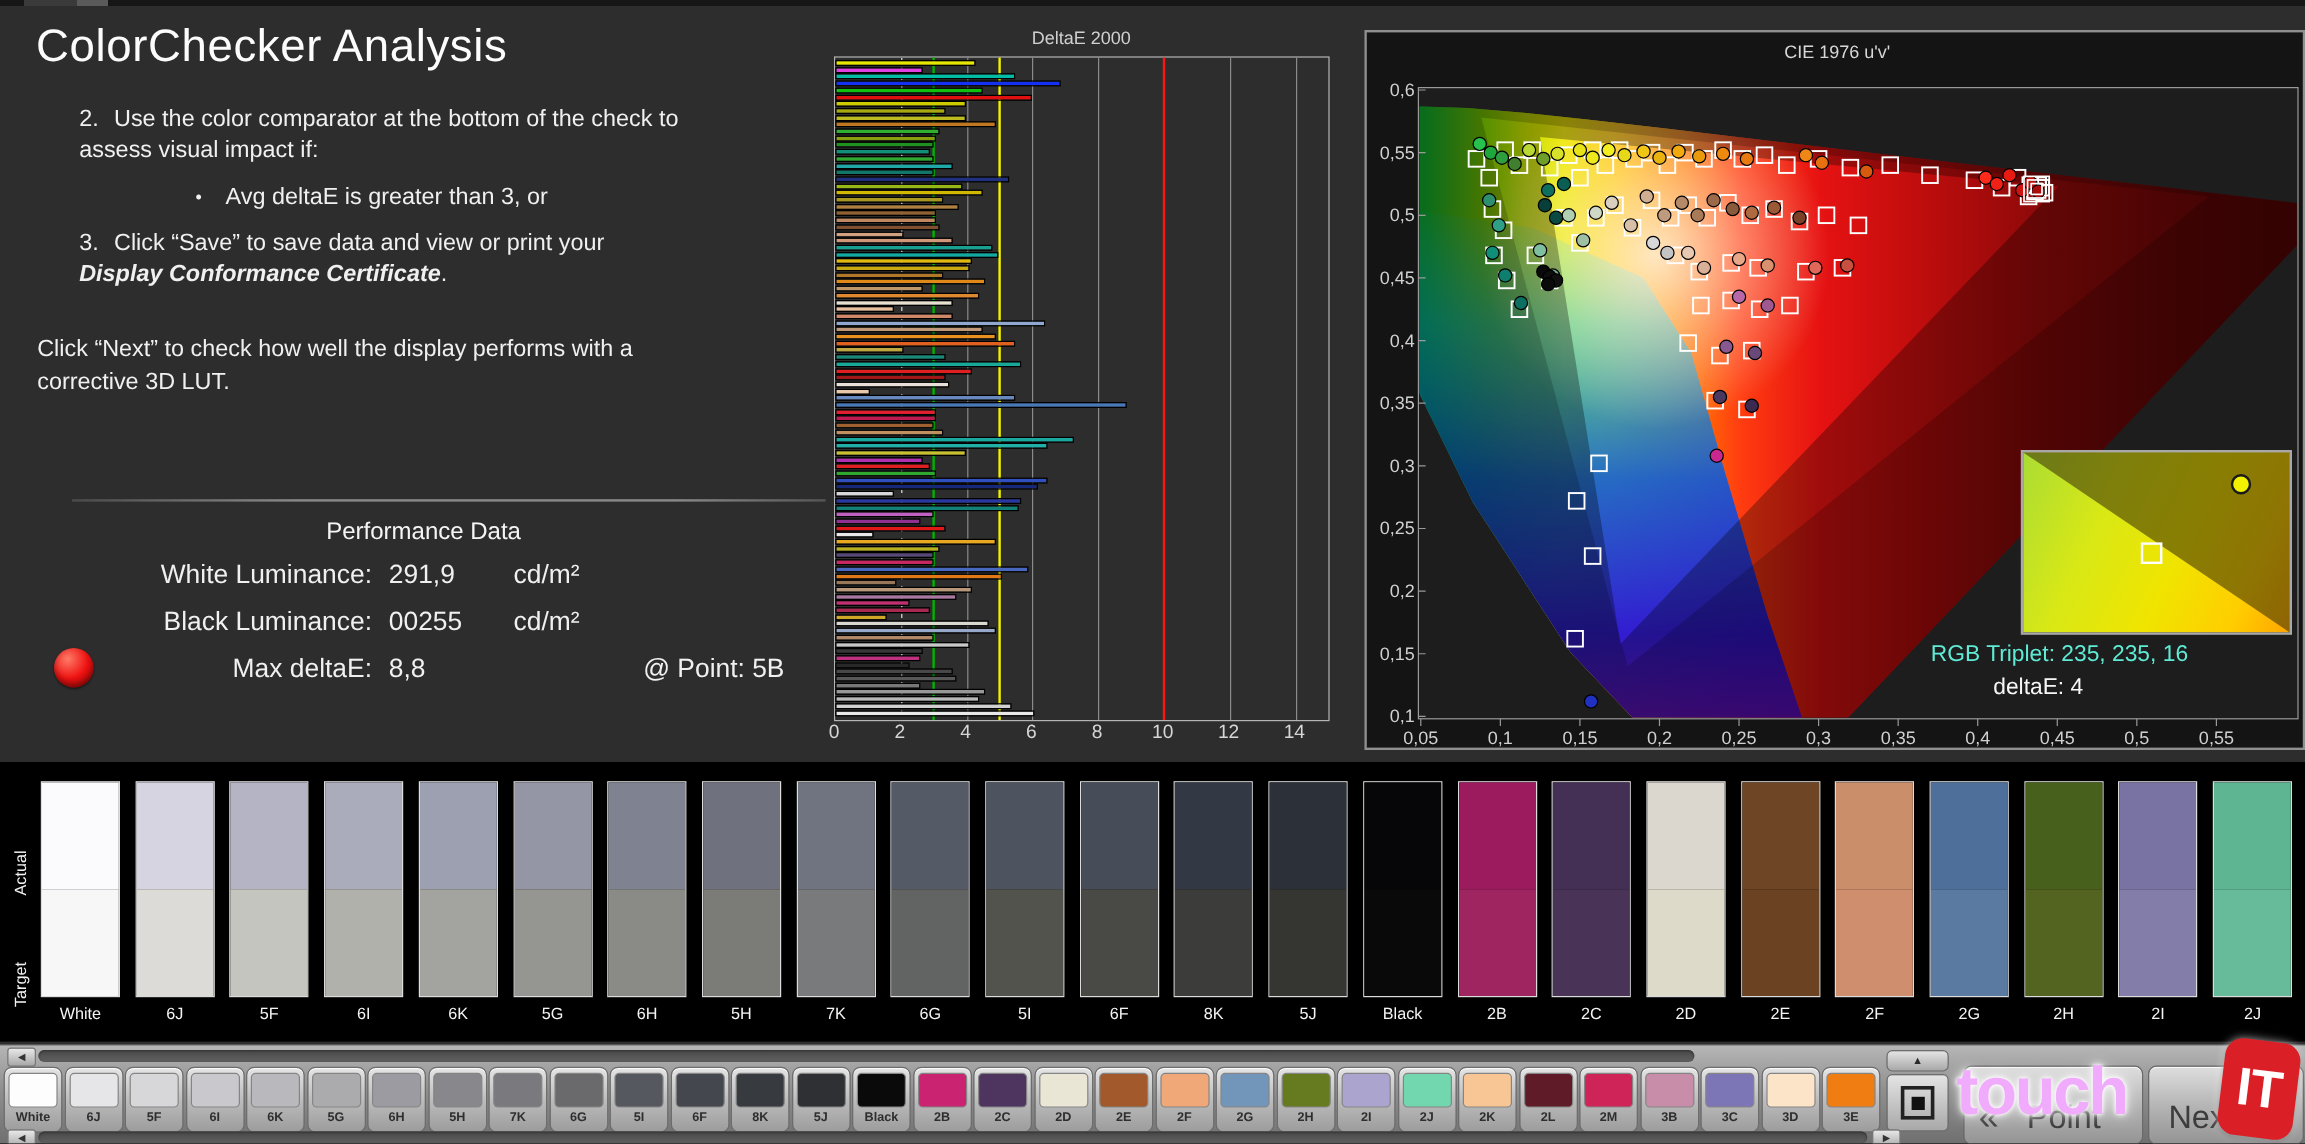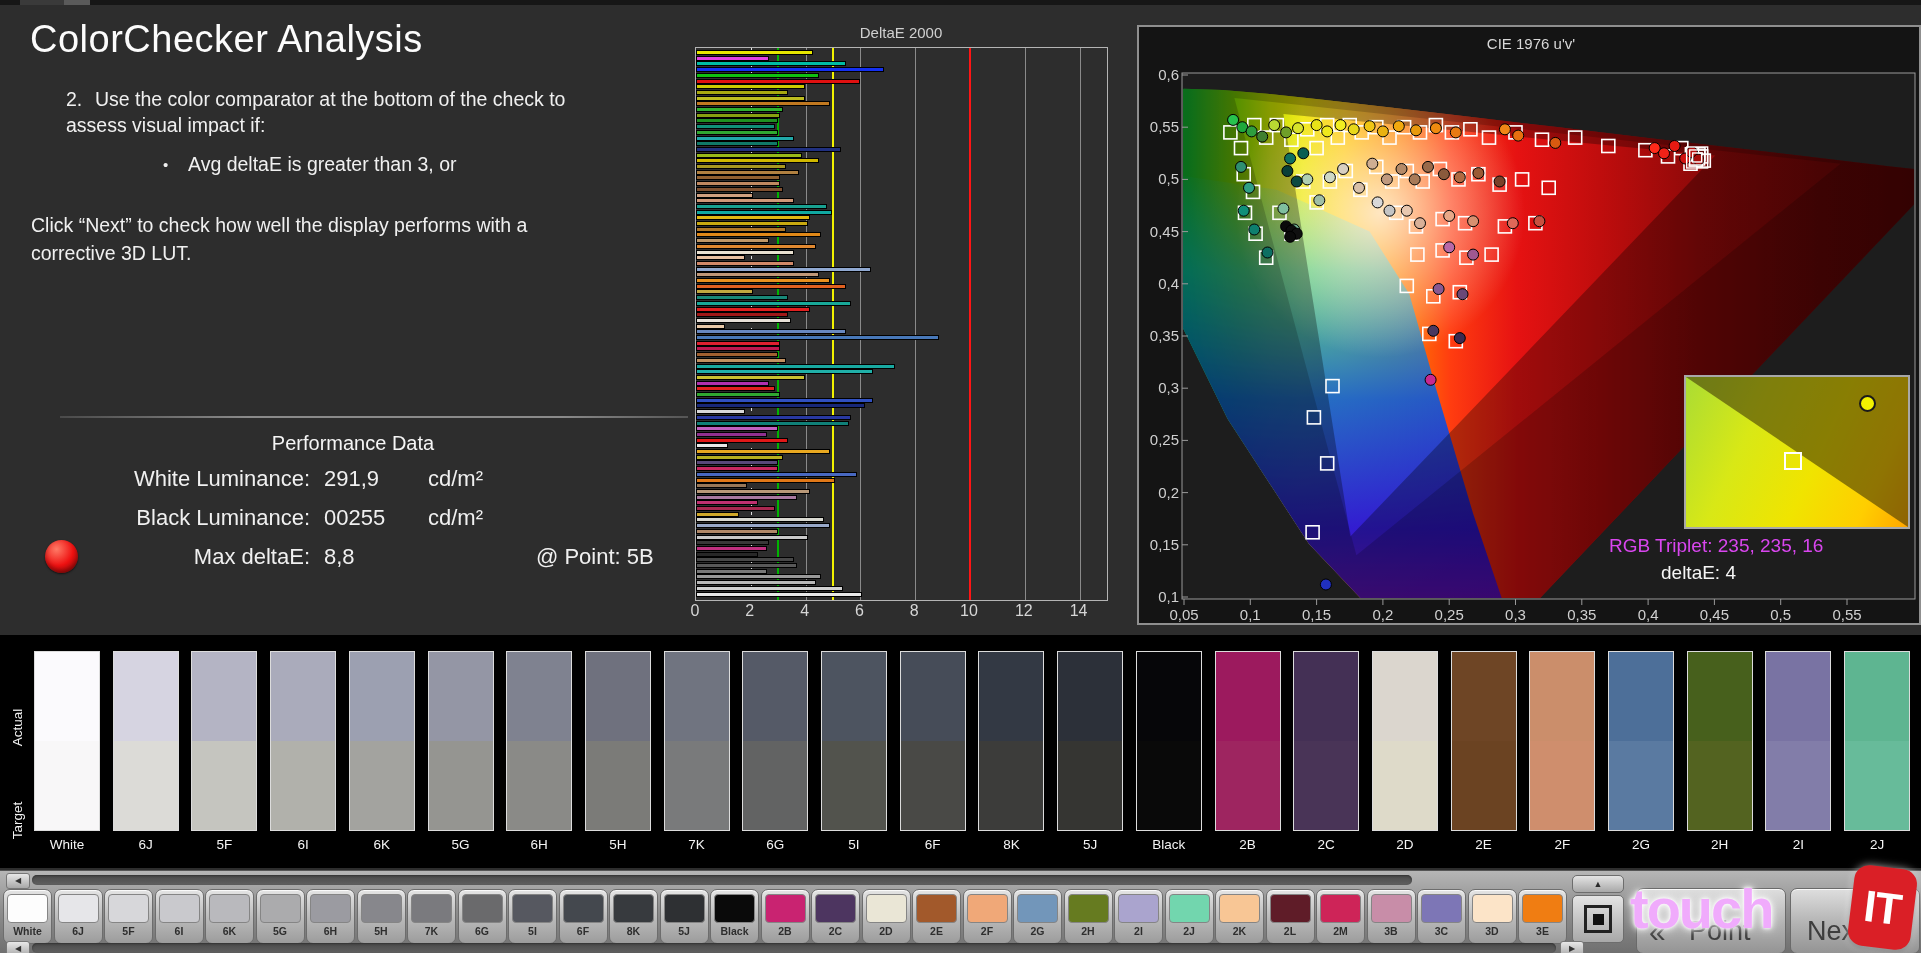--- a/index.html
+++ b/index.html
@@ -36,21 +36,21 @@
   .dtick{position:absolute;top:602px;font-size:16px;color:#d6d6d6;transform:translateX(-50%);}
   
   #cie-panel{position:absolute;left:1137px;top:25px;width:784px;height:600px;background:#141414;border:2px solid #8f8f8f;box-sizing:border-box;}
   #cie-title{position:absolute;left:0;top:8px;width:784px;text-align:center;font-size:15px;color:#d8d8d8;}
   #cie-svg-holder{position:absolute;left:0;top:0;}
   #gamut-inset{position:absolute;left:545px;top:348px;width:222px;height:150px;border:2px solid #a8a8a8;
      background:linear-gradient(115deg,#aadc34 0%,#d8e816 30%,#f0e400 58%,#ffce00 82%,#ffa600 100%);overflow:hidden;}
   #gamut-inset .shade{position:absolute;inset:0;background:rgba(62,52,6,.58);clip-path:polygon(0 0,100% 0,100% 100%);}
   #inset-circle{position:absolute;left:78%;top:12%;width:13px;height:13px;border-radius:50%;background:#f2f200;border:2px solid #1a1a1a;}
   #inset-square{position:absolute;left:44%;top:50%;width:14px;height:14px;border:2px solid #fff;}
-  #rgb-triplet{position:absolute;left:470px;top:508px;font-size:19px;color:#d946ef;}
+  #rgb-triplet{position:absolute;left:470px;top:508px;font-size:19px;color:#5eead4;}
   #inset-deltae{position:absolute;left:522px;top:535px;font-size:19px;color:#f6f6f6;}
   
   #comparator{position:absolute;left:0;top:635px;width:1921px;height:233px;background:#000;}
   .vlabel{position:absolute;left:-28px;width:90px;text-align:center;font-size:13.5px;color:#f2f2f2;transform:rotate(-90deg);}
   .patch{position:absolute;top:16px;width:66px;height:180px;border:1px solid #dcdcdc;box-sizing:border-box;}
   .patch .half{height:50%;}
   .plabel{position:absolute;top:202px;width:66px;text-align:center;font-size:13.5px;color:#f4f4f4;}
   
   #taskbar{position:absolute;left:0;top:870px;width:1921px;height:83px;
      background:linear-gradient(180deg,#b6b6b6,#8f8f8f 45%,#6f6f6f);border-top:1px solid #555;}
@@ -88,20 +88,23 @@
     <div class="seg2"></div>
   </div>
 
   <div id="instructions">
     <h1 id="page-title">ColorChecker Analysis</h1>
     <div class="step">
       <span class="num">2.</span><span>Use the color comparator at the bottom of the check to assess visual impact if:</span>
     </div>
     <div class="bullet">
       <span class="mark">•</span><span>Avg deltaE is greater than 3, or</span>
+    </div>
+    <div class="step">
+      <span class="num">3.</span><span>Click “Save” to save data and view or print your </span><span class="bem">Display Conformance Certificate</span><span>.</span>
     </div>
     <div id="note">Click “Next” to check how well the display performs with a corrective 3D LUT.</div>
   </div>
 
   <div id="perf">
     <div class="sep"></div>
     <div class="hdr">Performance Data</div>
     <div id="perf-rows">
         <div class="prow">
           <span class="dotc"></span>

